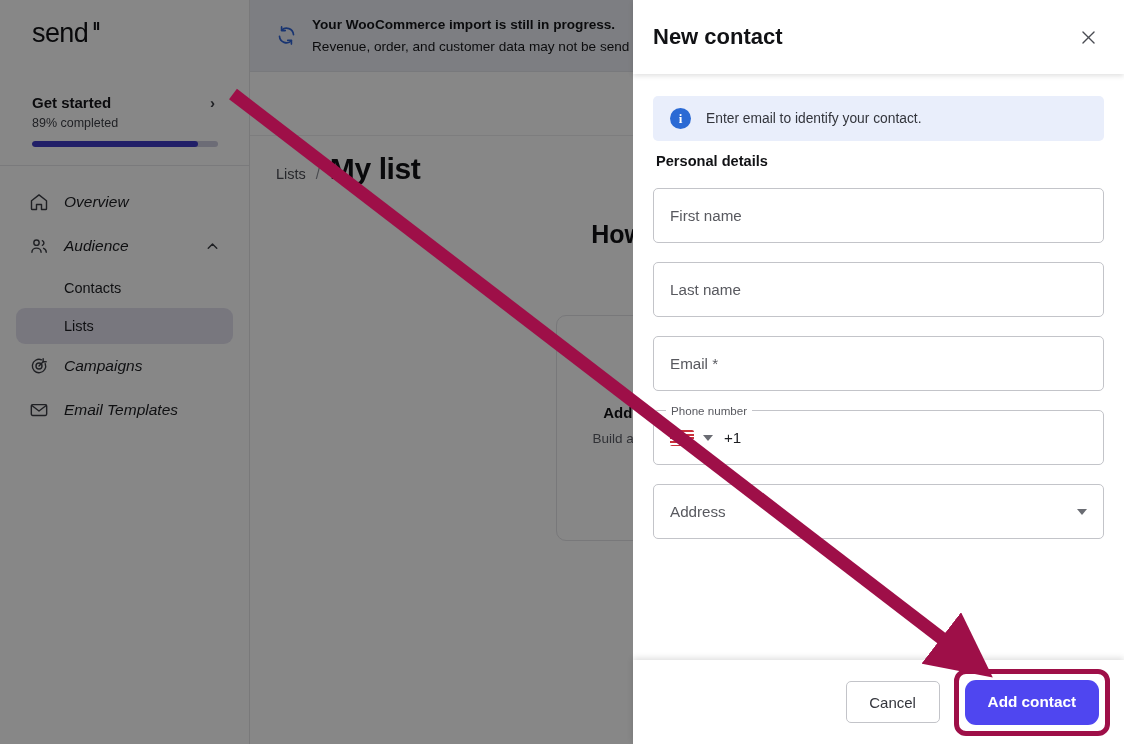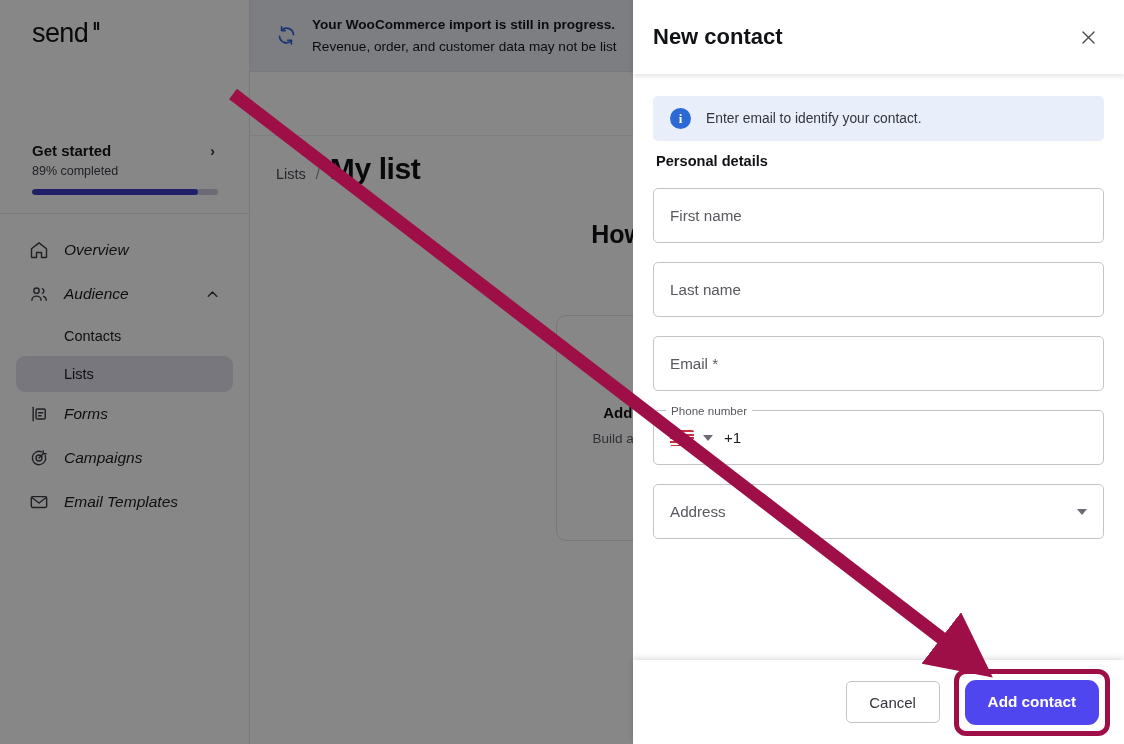--- a/index.html
+++ b/index.html
@@ -34,21 +34,21 @@
   .logo .ticks {
     position: absolute; top: -3px; right: -11px;
     font-size: 15px; font-weight: 700; letter-spacing: -1px;
   }
 
   .getstarted {
     padding: 22px 32px 18px 32px;
     border-bottom: 1px solid #e7e7ea;
     cursor: pointer;
   }
-  .gs-row { display: flex; align-items: center; justify-content: space-between; margin-top: 48px; }
+  .gs-row { display: flex; align-items: center; justify-content: space-between; }
   .gs-title { font-size: 15px; font-weight: 700; color: #15161a; }
   .gs-chevron { color: #3b3d44; font-size: 15px; font-weight: 600; padding-right: 2px; }
   .gs-sub { font-size: 12.5px; color: #3d3f46; margin-top: 5px; }
   .progress-track {
     margin-top: 11px; height: 6px; border-radius: 3px;
     background: #cdccdf; width: 186px; overflow: hidden;
   }
   .progress-fill { height: 100%; border-radius: 3px; background: #3f3cc4; width: 89%; }
 
   .nav { padding: 14px 16px 0 16px; }
@@ -246,30 +246,20 @@
           </span>
         </div>
 
         <div class="nav-sub">
           <span>Contacts</span>
         </div>
         <div class="nav-sub active">
           <span>Lists</span>
         </div>
 
-        <div class="nav-item">
-          <span class="ico">
-            <svg width="20" height="20" viewBox="0 0 24 24" fill="none" stroke="currentColor" stroke-width="1.7" stroke-linecap="round" stroke-linejoin="round">
-                <path d="M5 4v16"></path>
-                <rect x="8.5" y="6" width="11" height="12" rx="1.5"></rect>
-                <path d="M11.5 10.5h5M11.5 14h3"></path>
-              </svg>
-          </span>
-          <span>Forms</span>
-        </div>
 
         <div class="nav-item">
           <span class="ico">
             <svg width="20" height="20" viewBox="0 0 24 24" fill="none" stroke="currentColor" stroke-width="1.7" stroke-linecap="round" stroke-linejoin="round">
                 <path d="M19.5 9.2A8 8 0 1 1 15 4.6"></path>
                 <circle cx="12" cy="12" r="3.6"></circle>
                 <path d="M17 3.2v3.6h3.6"></path>
                 <path d="M12 12l5-5.2"></path>
               </svg>
           </span>
@@ -293,21 +283,21 @@
         <span class="bico">
           <svg width="21" height="21" viewBox="0 0 24 24" fill="none" stroke="currentColor" stroke-width="1.9" stroke-linecap="round" stroke-linejoin="round">
               <path d="M20 11a8 8 0 0 0-13.6-5"></path>
               <path d="M4 13a8 8 0 0 0 13.6 5"></path>
               <polyline points="6.4 2.2 6.4 6.4 10.6 6.4"></polyline>
               <polyline points="17.6 21.8 17.6 17.6 13.4 17.6"></polyline>
             </svg>
         </span>
         <div class="banner-txt">
           <b>Your WooCommerce import is still in progress.</b>
-          <span>Revenue, order, and customer data may not be list</span>
+          <span>Revenue, order, and customer data may not be send</span>
         </div>
       </div>
 
       <div class="subbar"></div>
 
       <div class="crumbs-row">
         <span class="crumb">Lists</span>
         <span class="crumb-sep">/</span>
         <span class="page-title">My list</span>
       </div>

